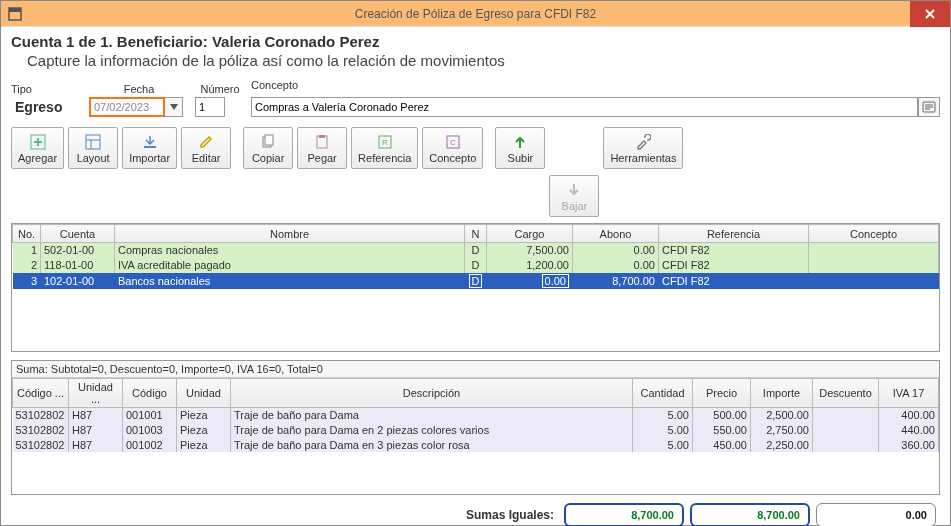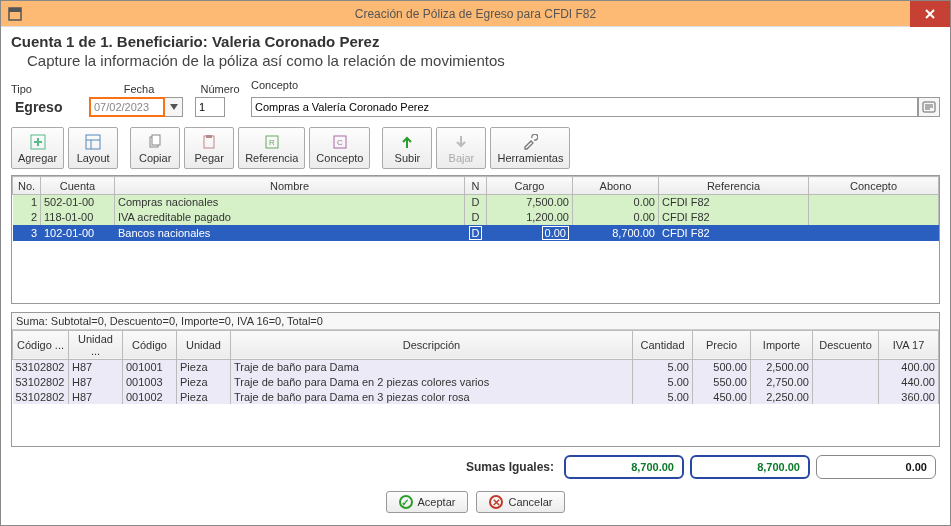--- a/index.html
+++ b/index.html
@@ -270,20 +270,37 @@
     <div class="tool-btn">
       <span class="ticon">
           <svg width="16" height="16" viewBox="0 0 16 16">
             <rect x="1" y="1" width="14" height="14" fill="none" stroke="#58b"></rect>
             <line x1="1" y1="6" x2="15" y2="6" stroke="#58b"></line>
             <line x1="6" y1="6" x2="6" y2="15" stroke="#58b"></line>
           </svg>
         </span>
       <span>Layout</span>
     </div>
+    <div class="tool-btn">
+      <span class="ticon">
+          <svg width="16" height="16" viewBox="0 0 16 16">
+            <path d="M8 2v8M4 6l4 4 4-4" fill="none" stroke="#58b" stroke-width="1.5"></path>
+            <rect x="2" y="12" width="12" height="2" fill="#58b"></rect>
+          </svg>
+        </span>
+      <span>Importar</span>
+    </div>
+    <div class="tool-btn">
+      <span class="ticon">
+          <svg width="16" height="16" viewBox="0 0 16 16">
+            <path d="M3 11l8-8 2 2-8 8H3v-2z" fill="none" stroke="#c90" stroke-width="1.5"></path>
+          </svg>
+        </span>
+      <span>Editar</span>
+    </div>
     <div class="tool-sep"></div>
     <div class="tool-btn">
       <span class="ticon">
           <svg width="16" height="16" viewBox="0 0 16 16">
             <rect x="3" y="3" width="8" height="10" fill="none" stroke="#888"></rect>
             <rect x="5" y="1" width="8" height="10" fill="#fff" stroke="#888"></rect>
           </svg>
         </span>
       <span>Copiar</span>
     </div>
@@ -316,21 +333,21 @@
     </div>
     <div class="tool-sep"></div>
     <div class="tool-btn">
       <span class="ticon">
           <svg width="16" height="16" viewBox="0 0 16 16">
             <path d="M8 14V4M4 8l4-4 4 4" fill="none" stroke="#2a9d2a" stroke-width="2"></path>
           </svg>
         </span>
       <span>Subir</span>
     </div>
-    <div class="tool-btn" style="color:#aaa;">
+    <div class="tool-btn" style="color:#aaa;margin-top:48px;">
       <span class="ticon">
           <svg width="16" height="16" viewBox="0 0 16 16">
             <path d="M8 2v10M4 8l4 4 4-4" fill="none" stroke="#bbb" stroke-width="2"></path>
           </svg>
         </span>
       <span>Bajar</span>
     </div>
     <div class="tool-btn">
       <span class="ticon">
           <svg width="16" height="16" viewBox="0 0 16 16">

